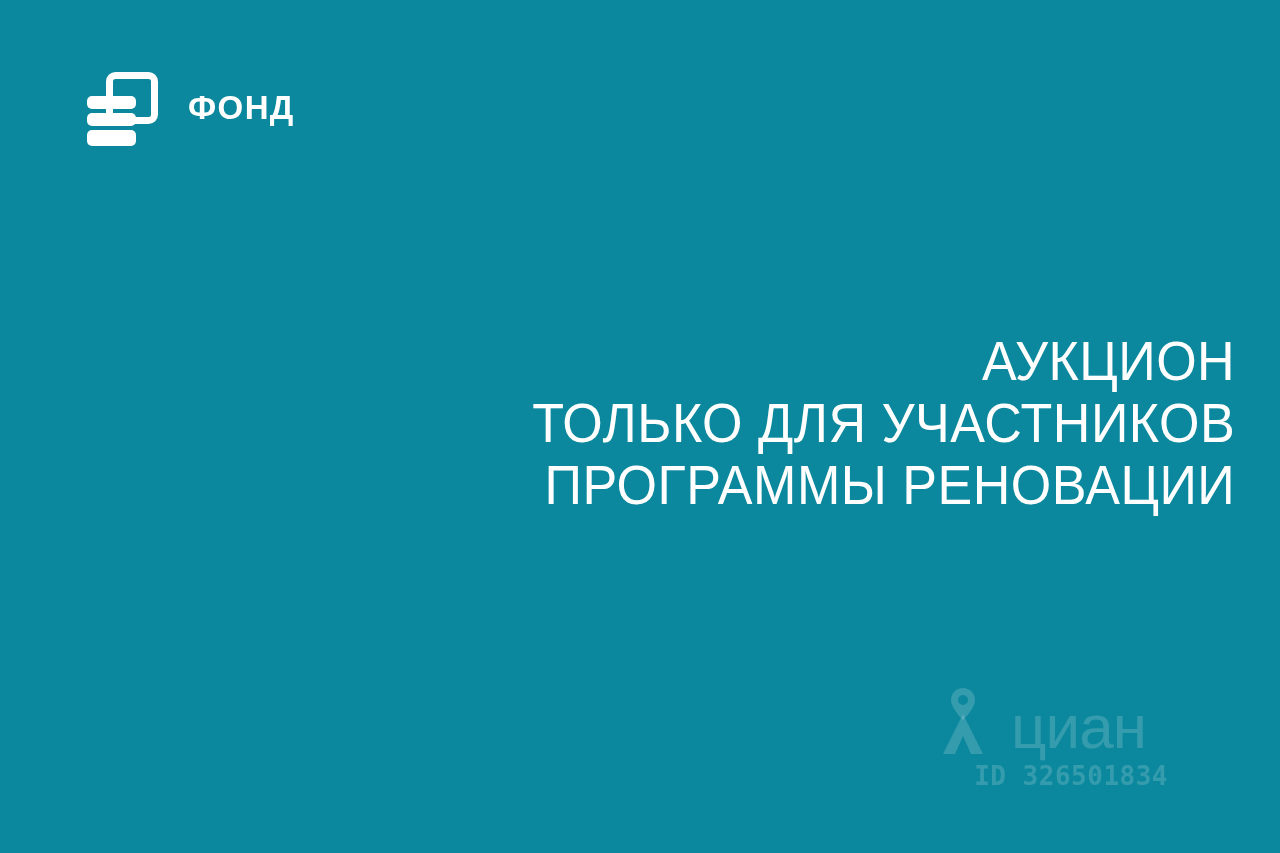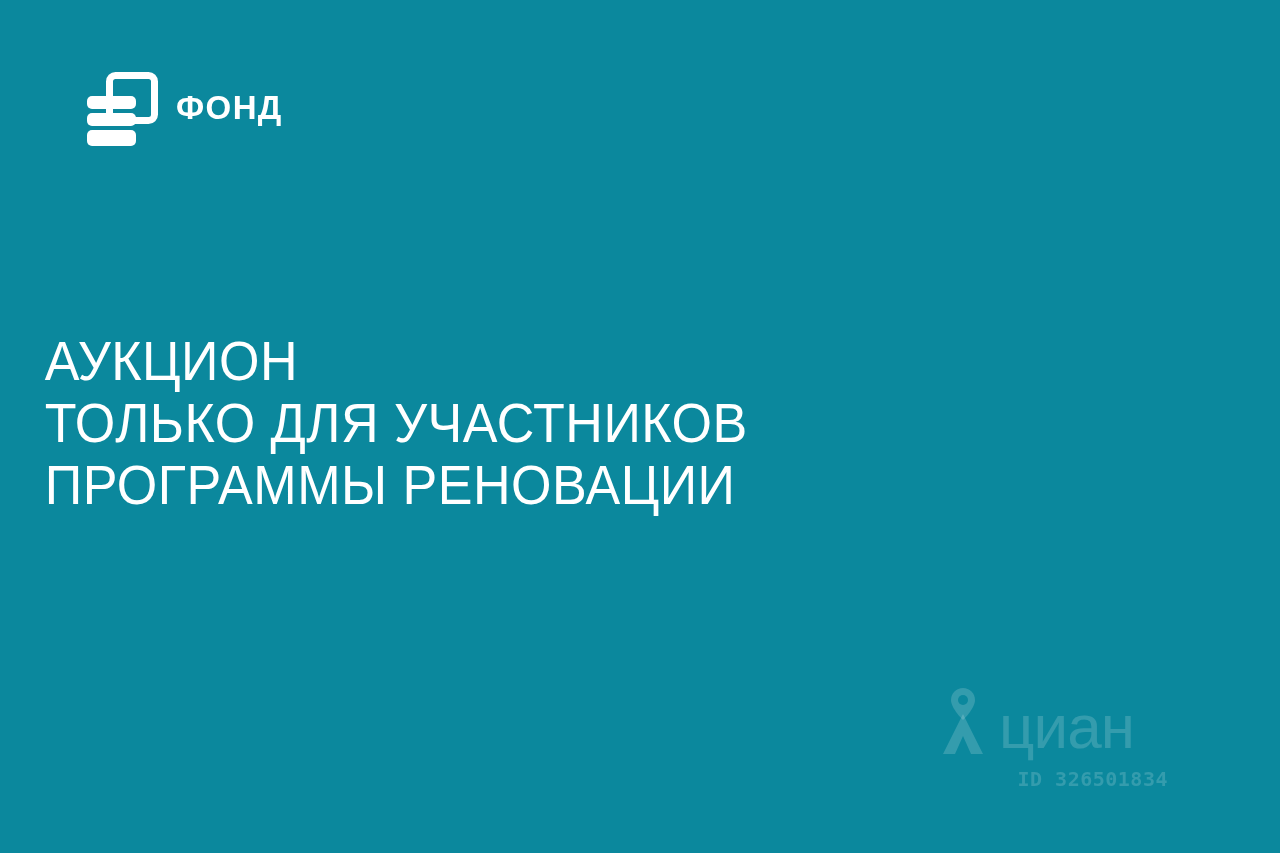--- a/index.html
+++ b/index.html
@@ -24,21 +24,21 @@
   }
 
   
   .brand {
     position: absolute;
     left: 84px;
     top: 70px;
     display: flex;
     flex-direction: row;
     align-items: center;
-    gap: 16px;
+    gap: 28px;
   }
 
   .brand-mark {
     position: relative;
     width: 76px;
     height: 82px;
     flex: 0 0 auto;
   }
   .brand-mark svg {
     display: block;
@@ -60,21 +60,21 @@
     white-space: nowrap;
   }
   .brand-line.l1 { margin-bottom: 7px; }
 
   
   .headline {
     position: absolute;
     left: 0;
     right: 0;
     top: 330px;
-    text-align: left;
+    text-align: right;
     color: #ffffff;
   }
   .headline-line {
     display: block;
     font-size: 56px;
     font-weight: 300;
     line-height: 62px;
     letter-spacing: 0.5px;
     white-space: nowrap;
     transform: scaleX(0.93);
@@ -89,42 +89,42 @@
     height: 105px;
     opacity: 1;
   }
   .wm-row {
     position: absolute;
     left: 0;
     top: 0;
     display: flex;
     flex-direction: row;
     align-items: flex-end;
-    gap: 6px;
+    gap: 18px;
   }
   .wm-mark {
     width: 60px;
     height: 70px;
     flex: 0 0 auto;
   }
   .wm-mark svg { display: block; width: 60px; height: 70px; }
   .wm-word {
     color: rgba(255,255,255,0.17);
     font-size: 62px;
     font-weight: 400;
     line-height: 58px;
     letter-spacing: -1px;
   }
   .wm-id {
     position: absolute;
     right: 0;
     bottom: 0;
     color: rgba(255,255,255,0.17);
     font-family: "DejaVu Sans Mono", "Liberation Mono", monospace;
-    font-size: 20px;
+    font-size: 26px;
     font-weight: 700;
     letter-spacing: 0.5px;
     white-space: nowrap;
   }
 </style>
 </head>
 <body>
 
 <div class="canvas">
 

